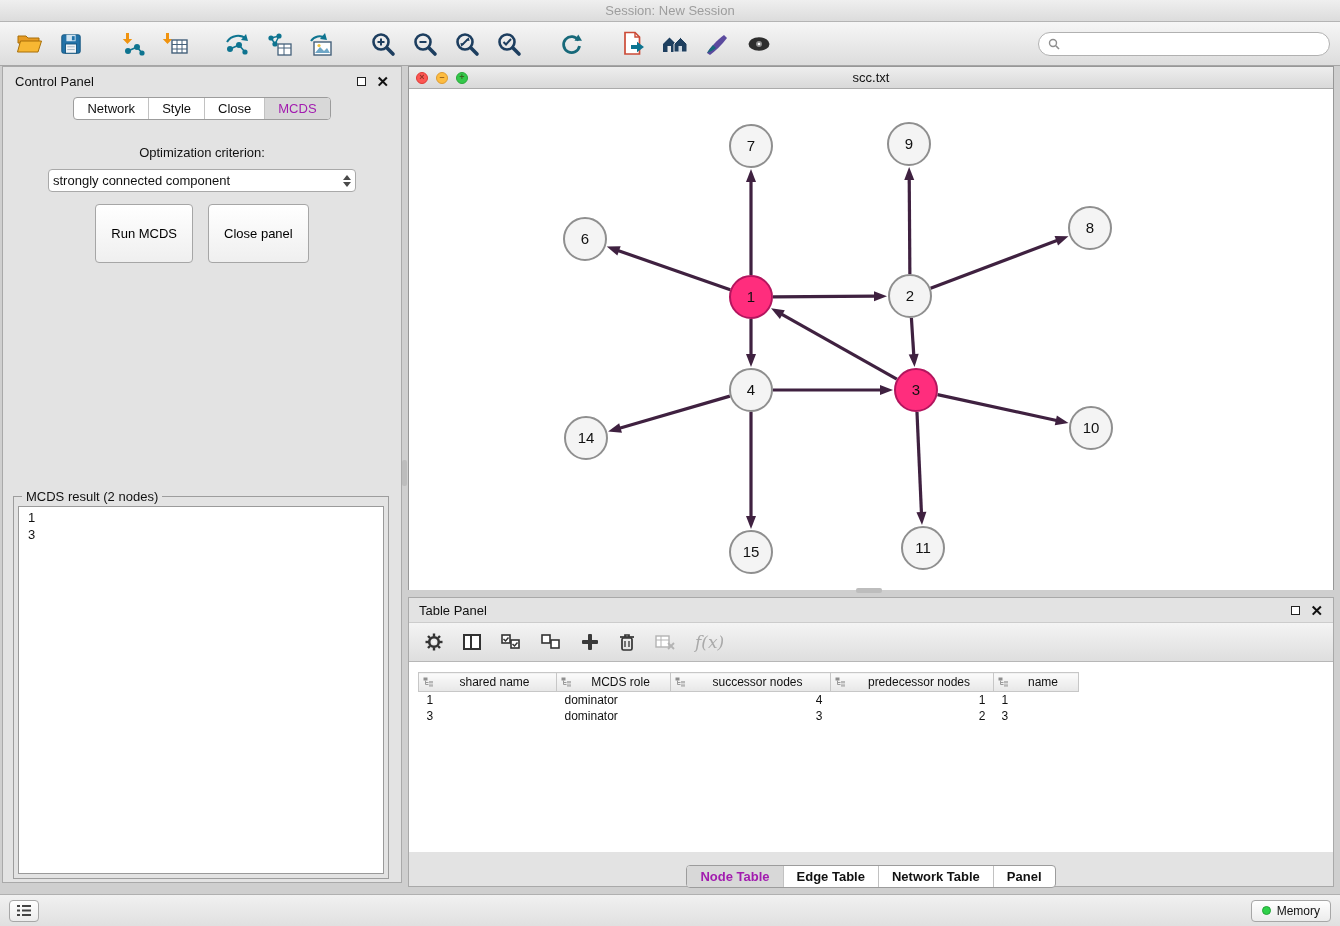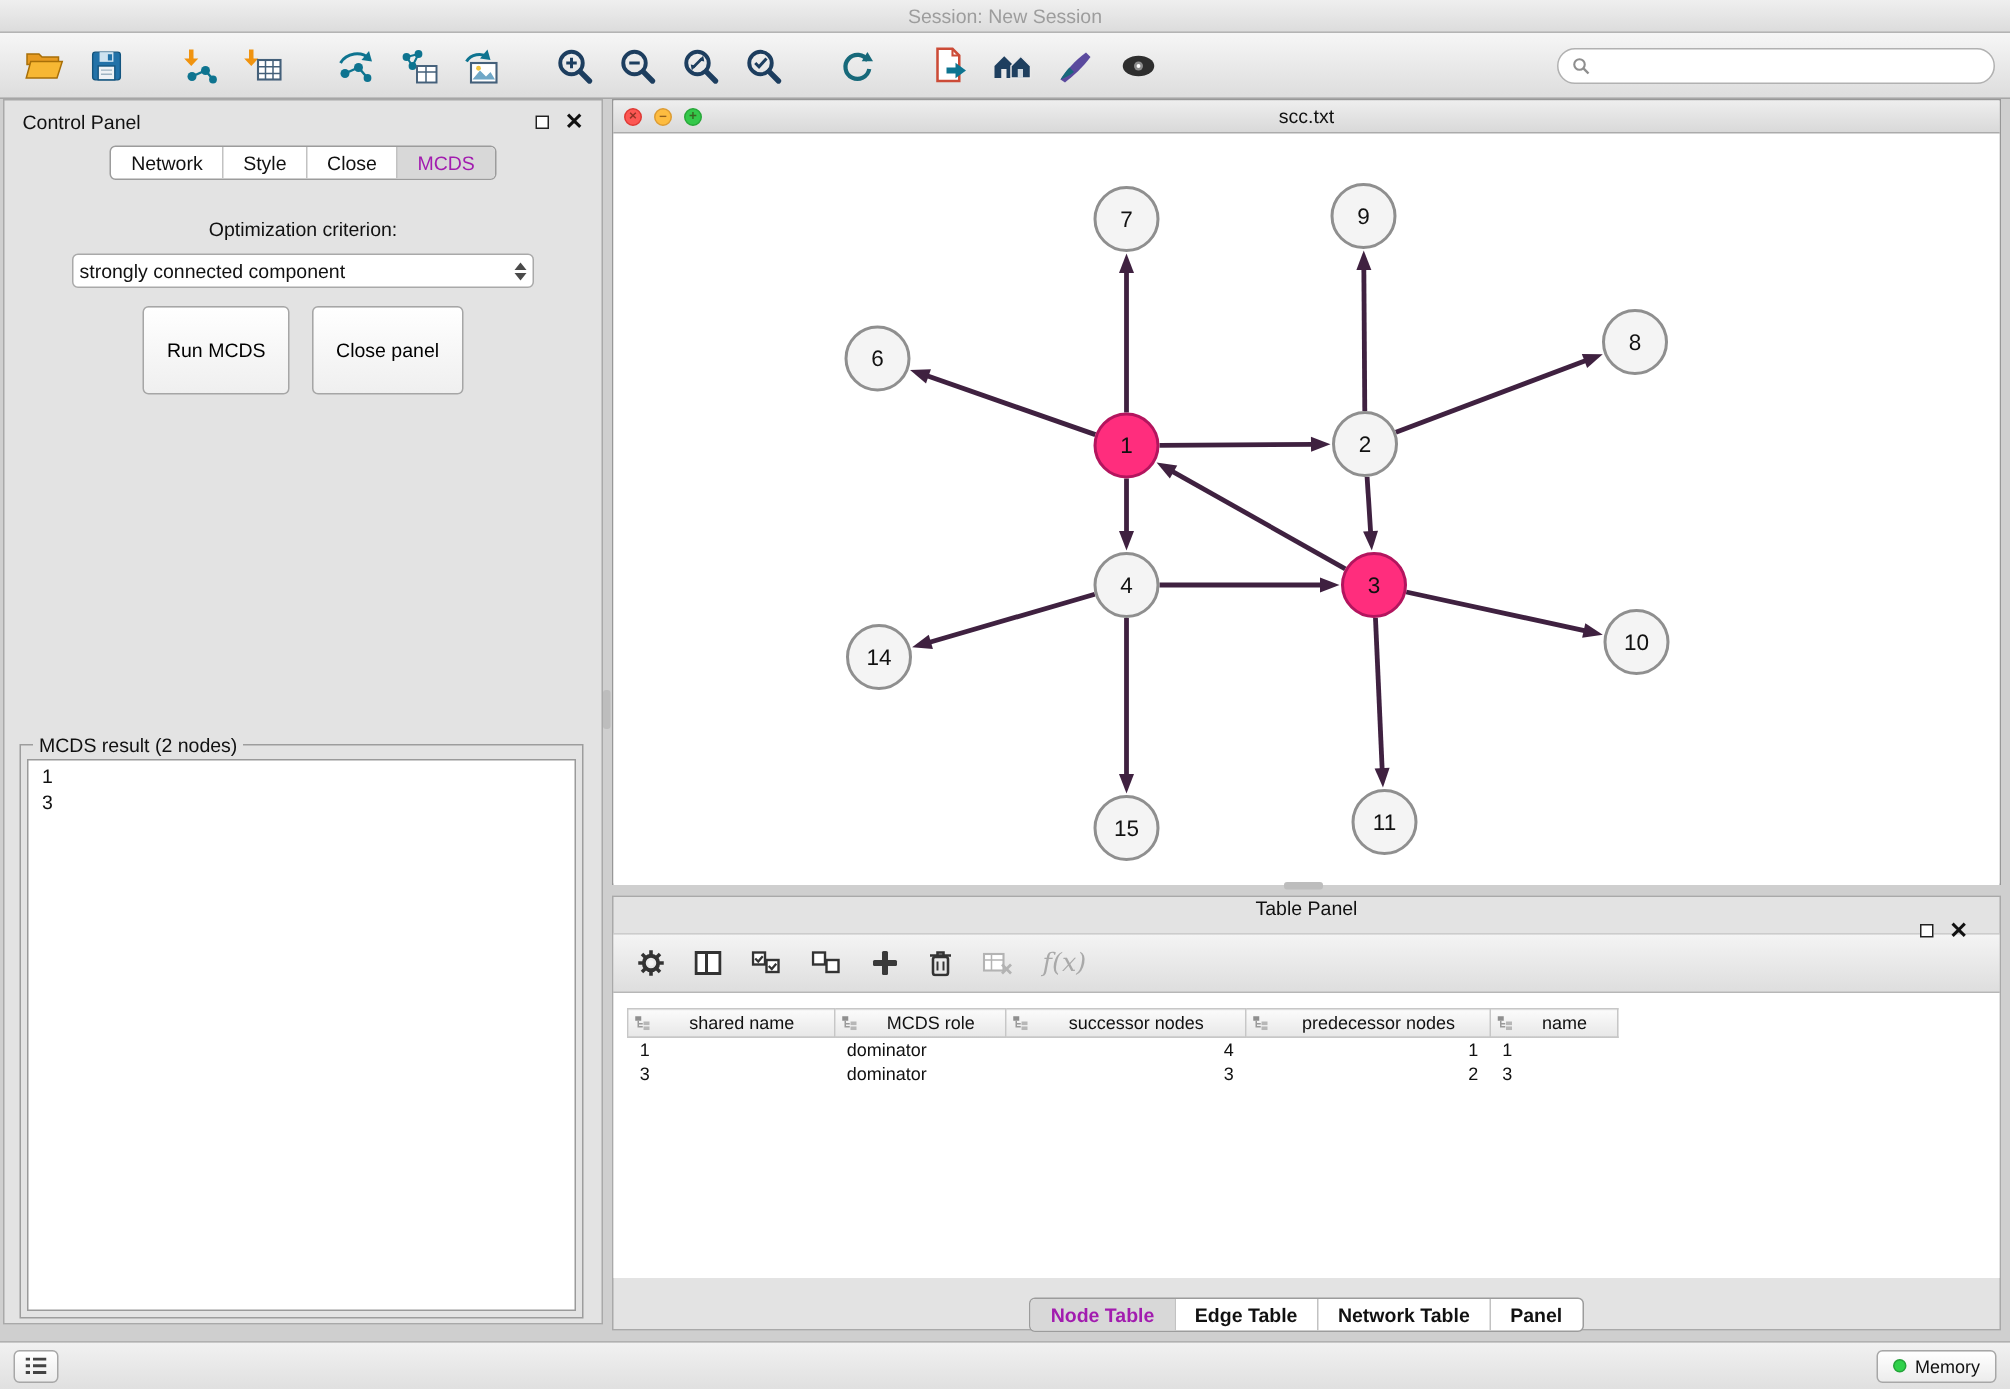--- a/index.html
+++ b/index.html
@@ -65,21 +65,21 @@
   .light.green{background:#34c84a;border:1px solid #28a839;}
   .net-title{position:absolute;left:0;right:0;text-align:center;font-size:13px;color:#111;z-index:1;}
   .net-canvas{width:924px;height:501px;background:#fff;}
 
   .splitter-v{position:absolute;left:402px;top:460px;width:5px;height:26px;background:#bdbdbd;border-radius:2px;}
   .splitter-h{position:absolute;left:856px;top:588px;width:26px;height:5px;background:#bdbdbd;border-radius:2px;}
 
   
   .table-panel{position:absolute;left:408px;top:597px;width:926px;height:290px;
     background:#e3e3e3;border:1px solid #a9a9a9;}
-  .tp-header{height:24px;display:flex;align-items:center;padding:0 21px;font-size:13px;flex-direction:column;}
+  .tp-header{height:24px;display:flex;align-items:center;padding:0 10px;font-size:13px;}
   .tp-toolbar{height:40px;background:linear-gradient(#f4f4f4,#dedede);
     border-top:1px solid #cccccc;border-bottom:1px solid #b7b7b7;
     display:flex;align-items:center;padding:0 16px;gap:20px;}
   .tp-toolbar .ticon{display:flex;align-items:center;justify-content:center;}
   .fx-label{font-family:"DejaVu Serif","Liberation Serif",serif;font-style:italic;
     font-size:17px;color:#a9a9a9;}
   .tp-body{height:190px;background:#ffffff;padding:10px 0 0 9px;overflow:hidden;}
   table.ntable{border-collapse:collapse;table-layout:fixed;font-size:12px;}
   table.ntable th{background:linear-gradient(#fbfbfb,#e7e7e7);border:1px solid #c7c7c7;
     font-weight:normal;height:19px;padding:0 4px;}

